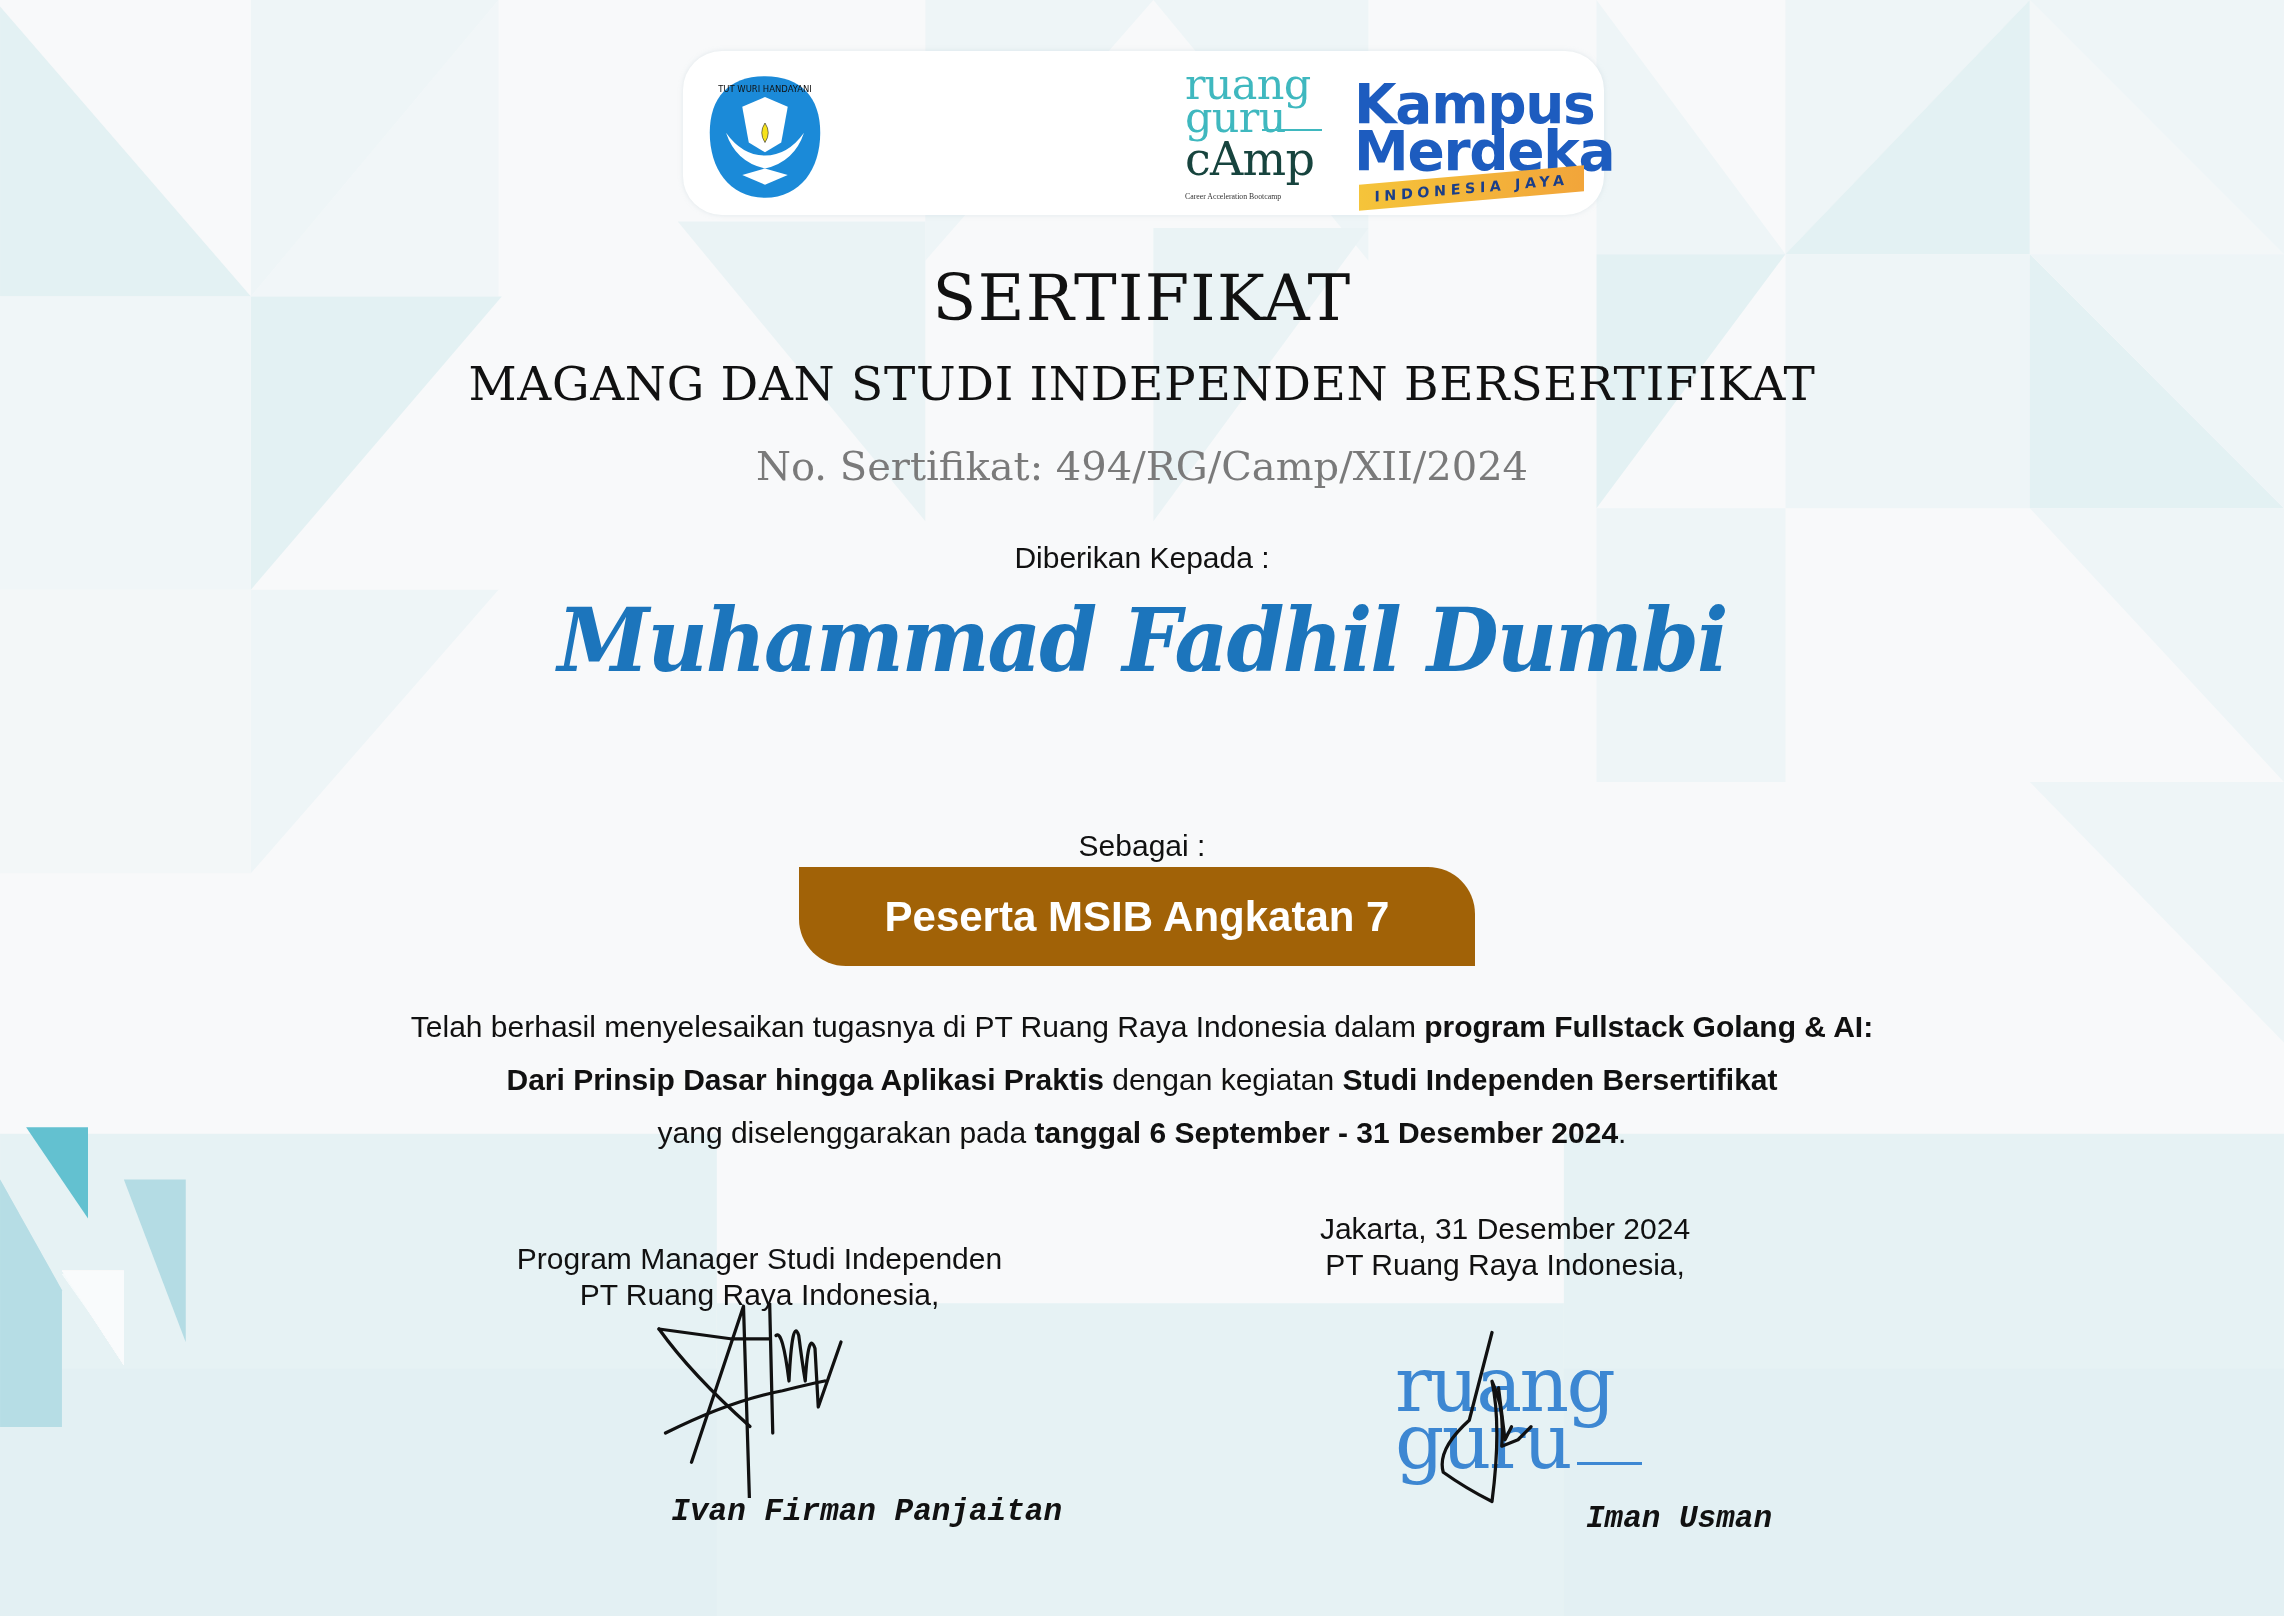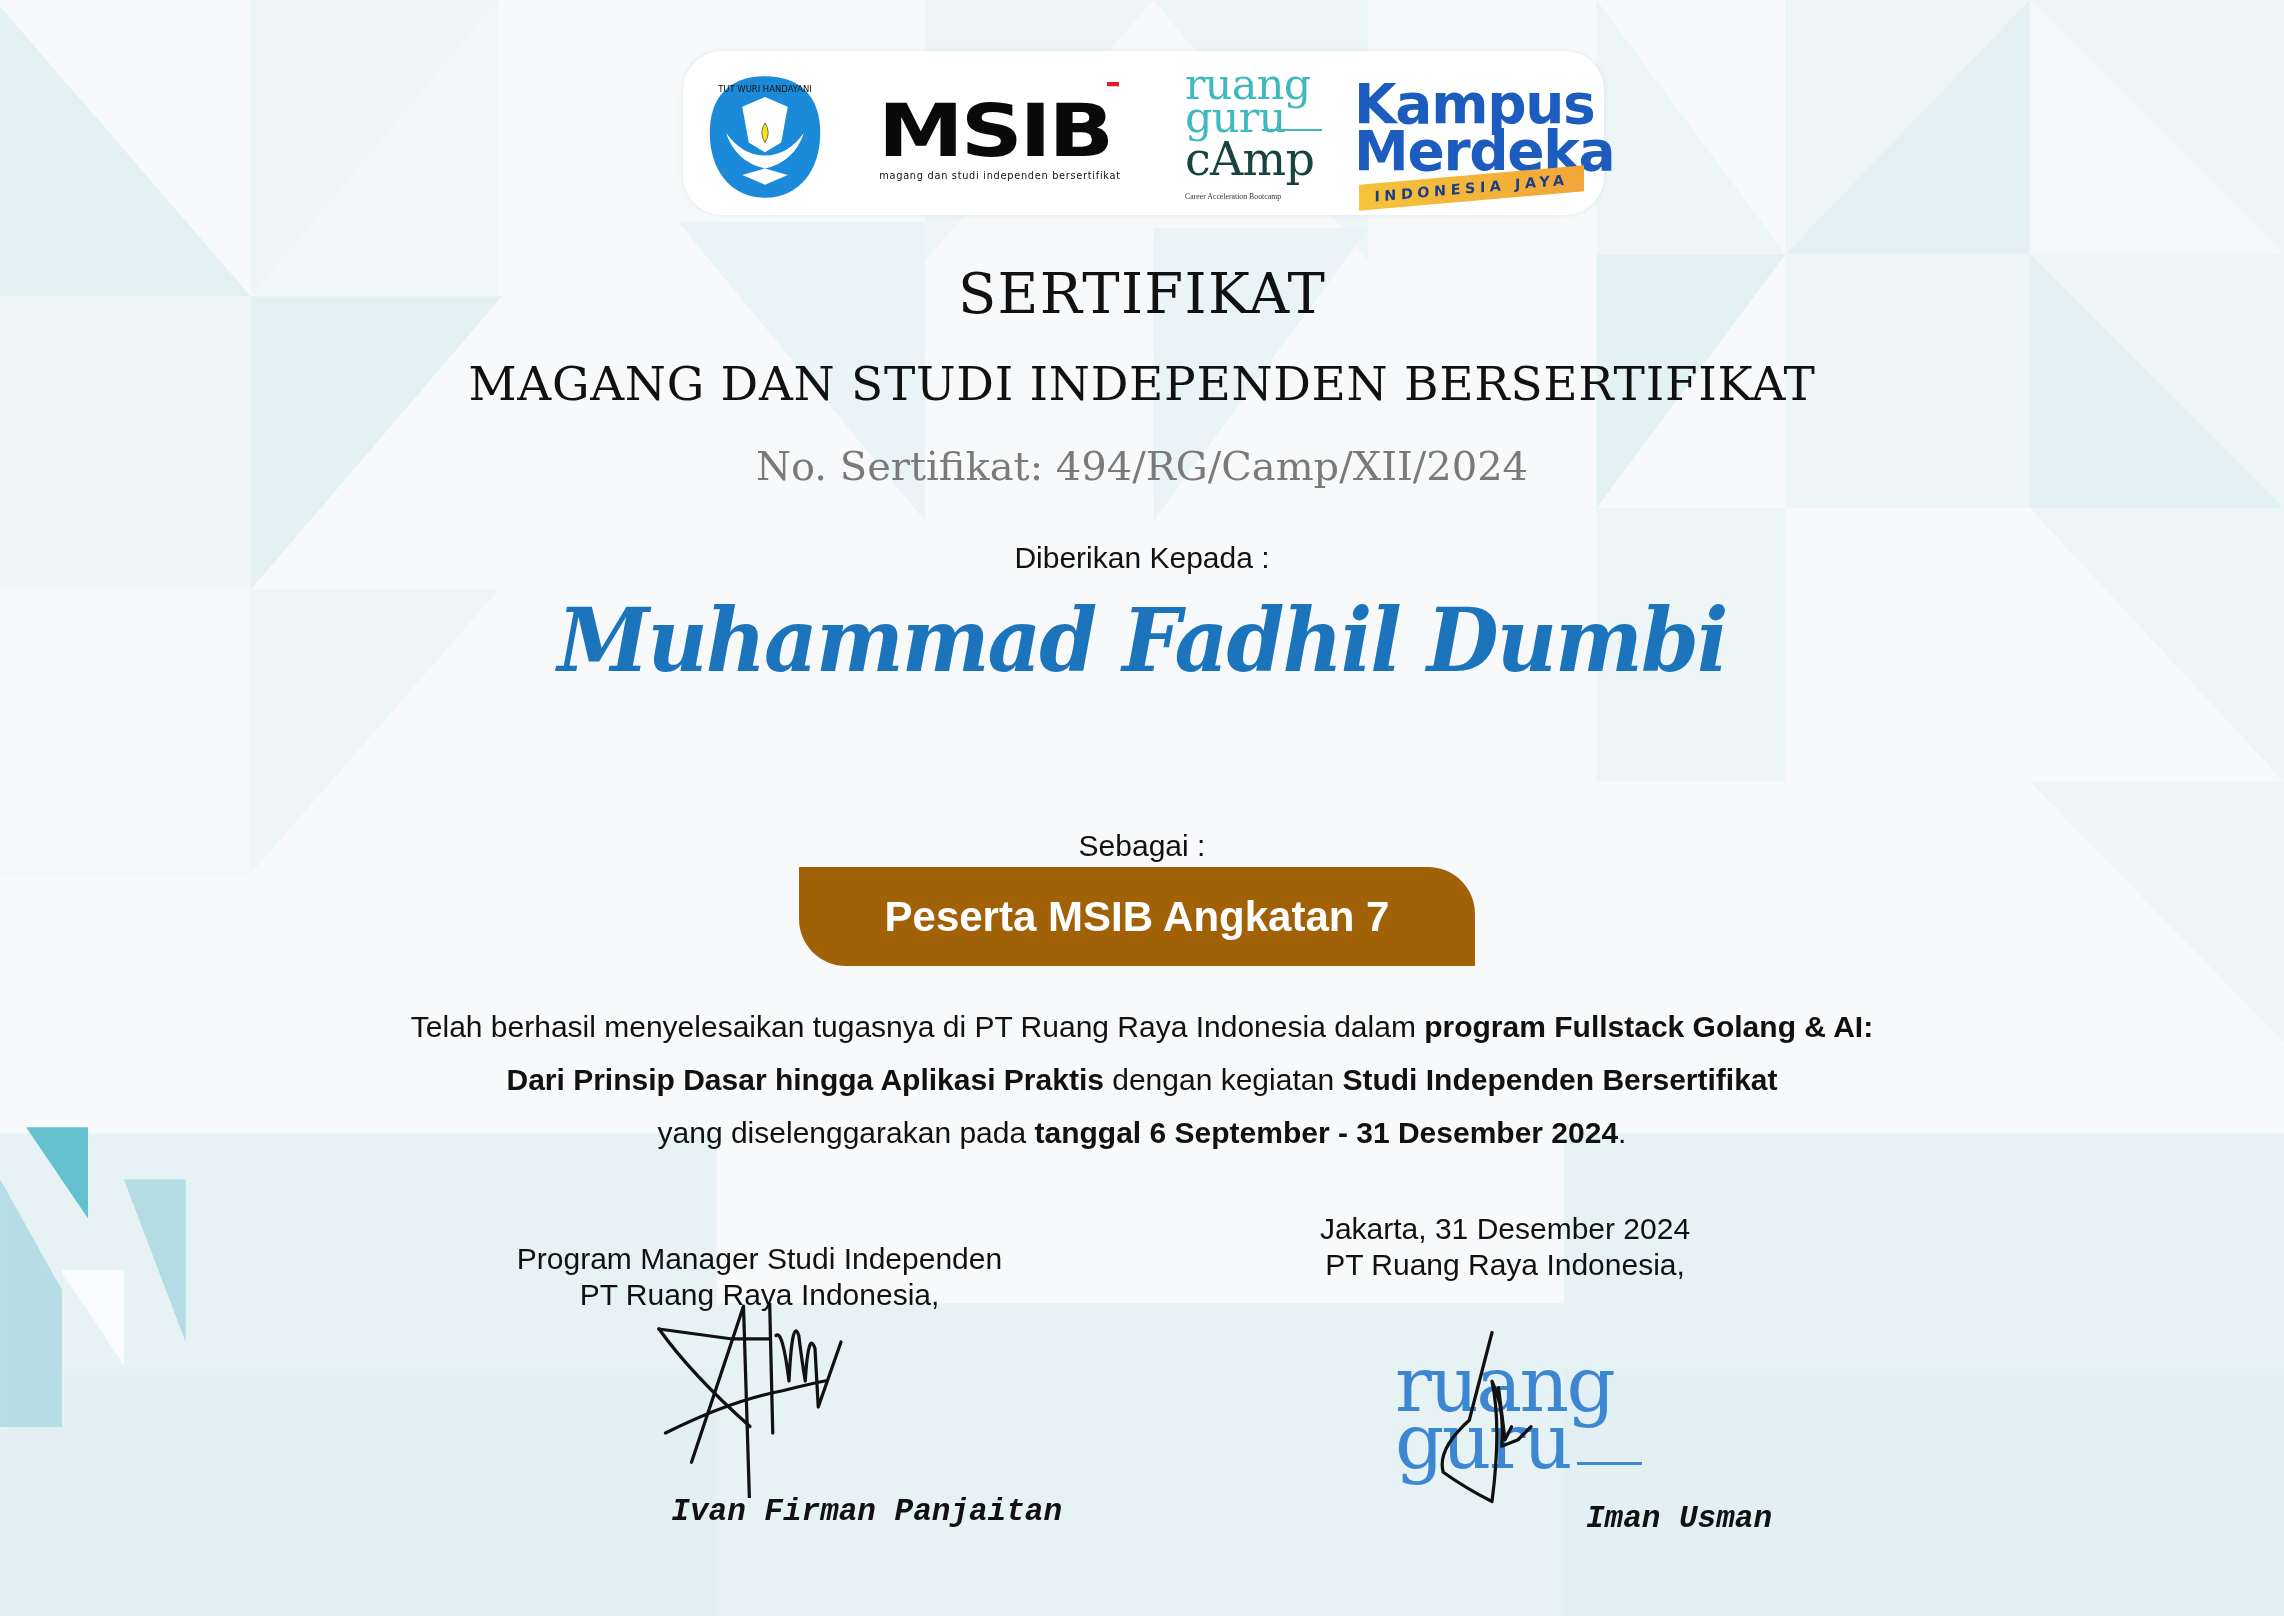--- a/index.html
+++ b/index.html
@@ -22,21 +22,21 @@
   .rg-line { position:absolute; left:77px; top:66px; width:60px; height:2px; background:#3fb8bf; }
   .rg-sub { position:absolute; left:0; top:129px; font-size:7.8px; color:#333; white-space:nowrap; font-family:Liberation Serif, serif; }
   .km { left:671px; top:26px; width:241px; height:124px; }
   .km-line { position:absolute; left:0; font-family:"DejaVu Sans", sans-serif; font-weight:bold; color:#1d5cbf; line-height:1; letter-spacing:-1.3px; }
   .km-1 { top:0; font-size:55px; }
   .km-2 { top:47px; font-size:55px; }
   .km-band { position:absolute; left:5.2px; top:98px; width:225px; height:26px; background:linear-gradient(90deg,#f5c43a,#f2a53a); transform:skewY(-5deg); display:flex; align-items:center; justify-content:center; }
   .km-band span { font-size:14.3px; letter-spacing:4.6px; font-weight:bold; color:#1b3e88; }
 
   .center { position:absolute; left:0; width:2284px; text-align:center; }
-  .title { top:266px; font-family:"DejaVu Serif", serif; font-size:56px; color:#111; letter-spacing:1.3px; line-height:1; }
+  .title { top:266px; font-family:"DejaVu Serif", serif; font-size:64px; color:#111; letter-spacing:1.3px; line-height:1; }
   .subtitle { top:360px; font-family:"DejaVu Serif", serif; font-size:47px; color:#111; line-height:1; letter-spacing:0.7px; }
   .certno { top:446px; font-family:"DejaVu Serif", serif; font-size:40px; color:#7a7a7a; line-height:1; }
   .given { top:543px; font-family:"Liberation Sans", sans-serif; font-size:30px; color:#111; line-height:1; }
   .name { top:600px; font-family:"DejaVu Serif", serif; font-style:italic; font-weight:bold; font-size:83px; color:#1c75bc; line-height:1; letter-spacing:-2px; transform:scaleY(1.05); }
   .idline { top:743px; font-family:"Liberation Sans", sans-serif; font-size:31px; color:#111; line-height:1; }
   .as { top:803px; font-family:"Liberation Sans", sans-serif; font-size:30px; color:#111; line-height:1;margin-top:28px; }
 
   .badge { position:absolute; left:799px; top:867px; width:676px; height:99px; background:#a16207; border-radius:0 47px 0 47px; display:flex; align-items:center; justify-content:center; }
   .badge span { font-family:"Liberation Sans", sans-serif; font-weight:bold; font-size:42px; color:#ffffff; }
 
@@ -117,28 +117,20 @@
 
     <svg class="logo tut" viewBox="0 0 190 200">
       <path d="M95,8 C150,8 180,40 180,95 C180,150 150,195 95,195 C40,195 10,150 10,95 C10,40 40,8 95,8 Z" fill="#1b8ad8"></path>
       <path d="M60,55 L95,40 L130,55 L120,110 L95,125 L70,110 Z" fill="#ffffff"></path>
       <path d="M35,95 Q50,140 95,150 Q140,140 155,95 Q130,130 95,130 Q60,130 35,95 Z" fill="#ffffff"></path>
       <path d="M95,80 Q105,95 95,110 Q85,95 95,80 Z" fill="#f6e21b" stroke="#333" stroke-width="1"></path>
       <path d="M60,160 L95,150 L130,160 L95,175 Z" fill="#ffffff"></path>
       <text x="95" y="32" font-size="13" text-anchor="middle" fill="#111" font-family="DejaVu Sans, sans-serif">TUT WURI HANDAYANI</text>
     </svg>
 
-    <div class="logo msib">
-      <svg class="msib-flag" viewBox="0 0 22 14">
-          <rect x="3" y="0" width="19" height="7" fill="#e01b24"></rect>
-          <rect x="0" y="7" width="19" height="7" fill="#ffffff" stroke="#ddd" stroke-width=".6"></rect>
-        </svg>
-      <div class="msib-word">MSIB</div>
-      <div class="msib-sub">magang dan studi independen bersertifikat</div>
-    </div>
 
     <div class="logo rg">
       <div class="rg-word rg-ruang">ruang</div>
       <div class="rg-word rg-guru">guru</div>
       <div class="rg-line"></div>
       <div class="rg-word rg-camp">cAmp</div>
       <div class="rg-sub">Career Acceleration Bootcamp</div>
     </div>
 
     <div class="logo km">

